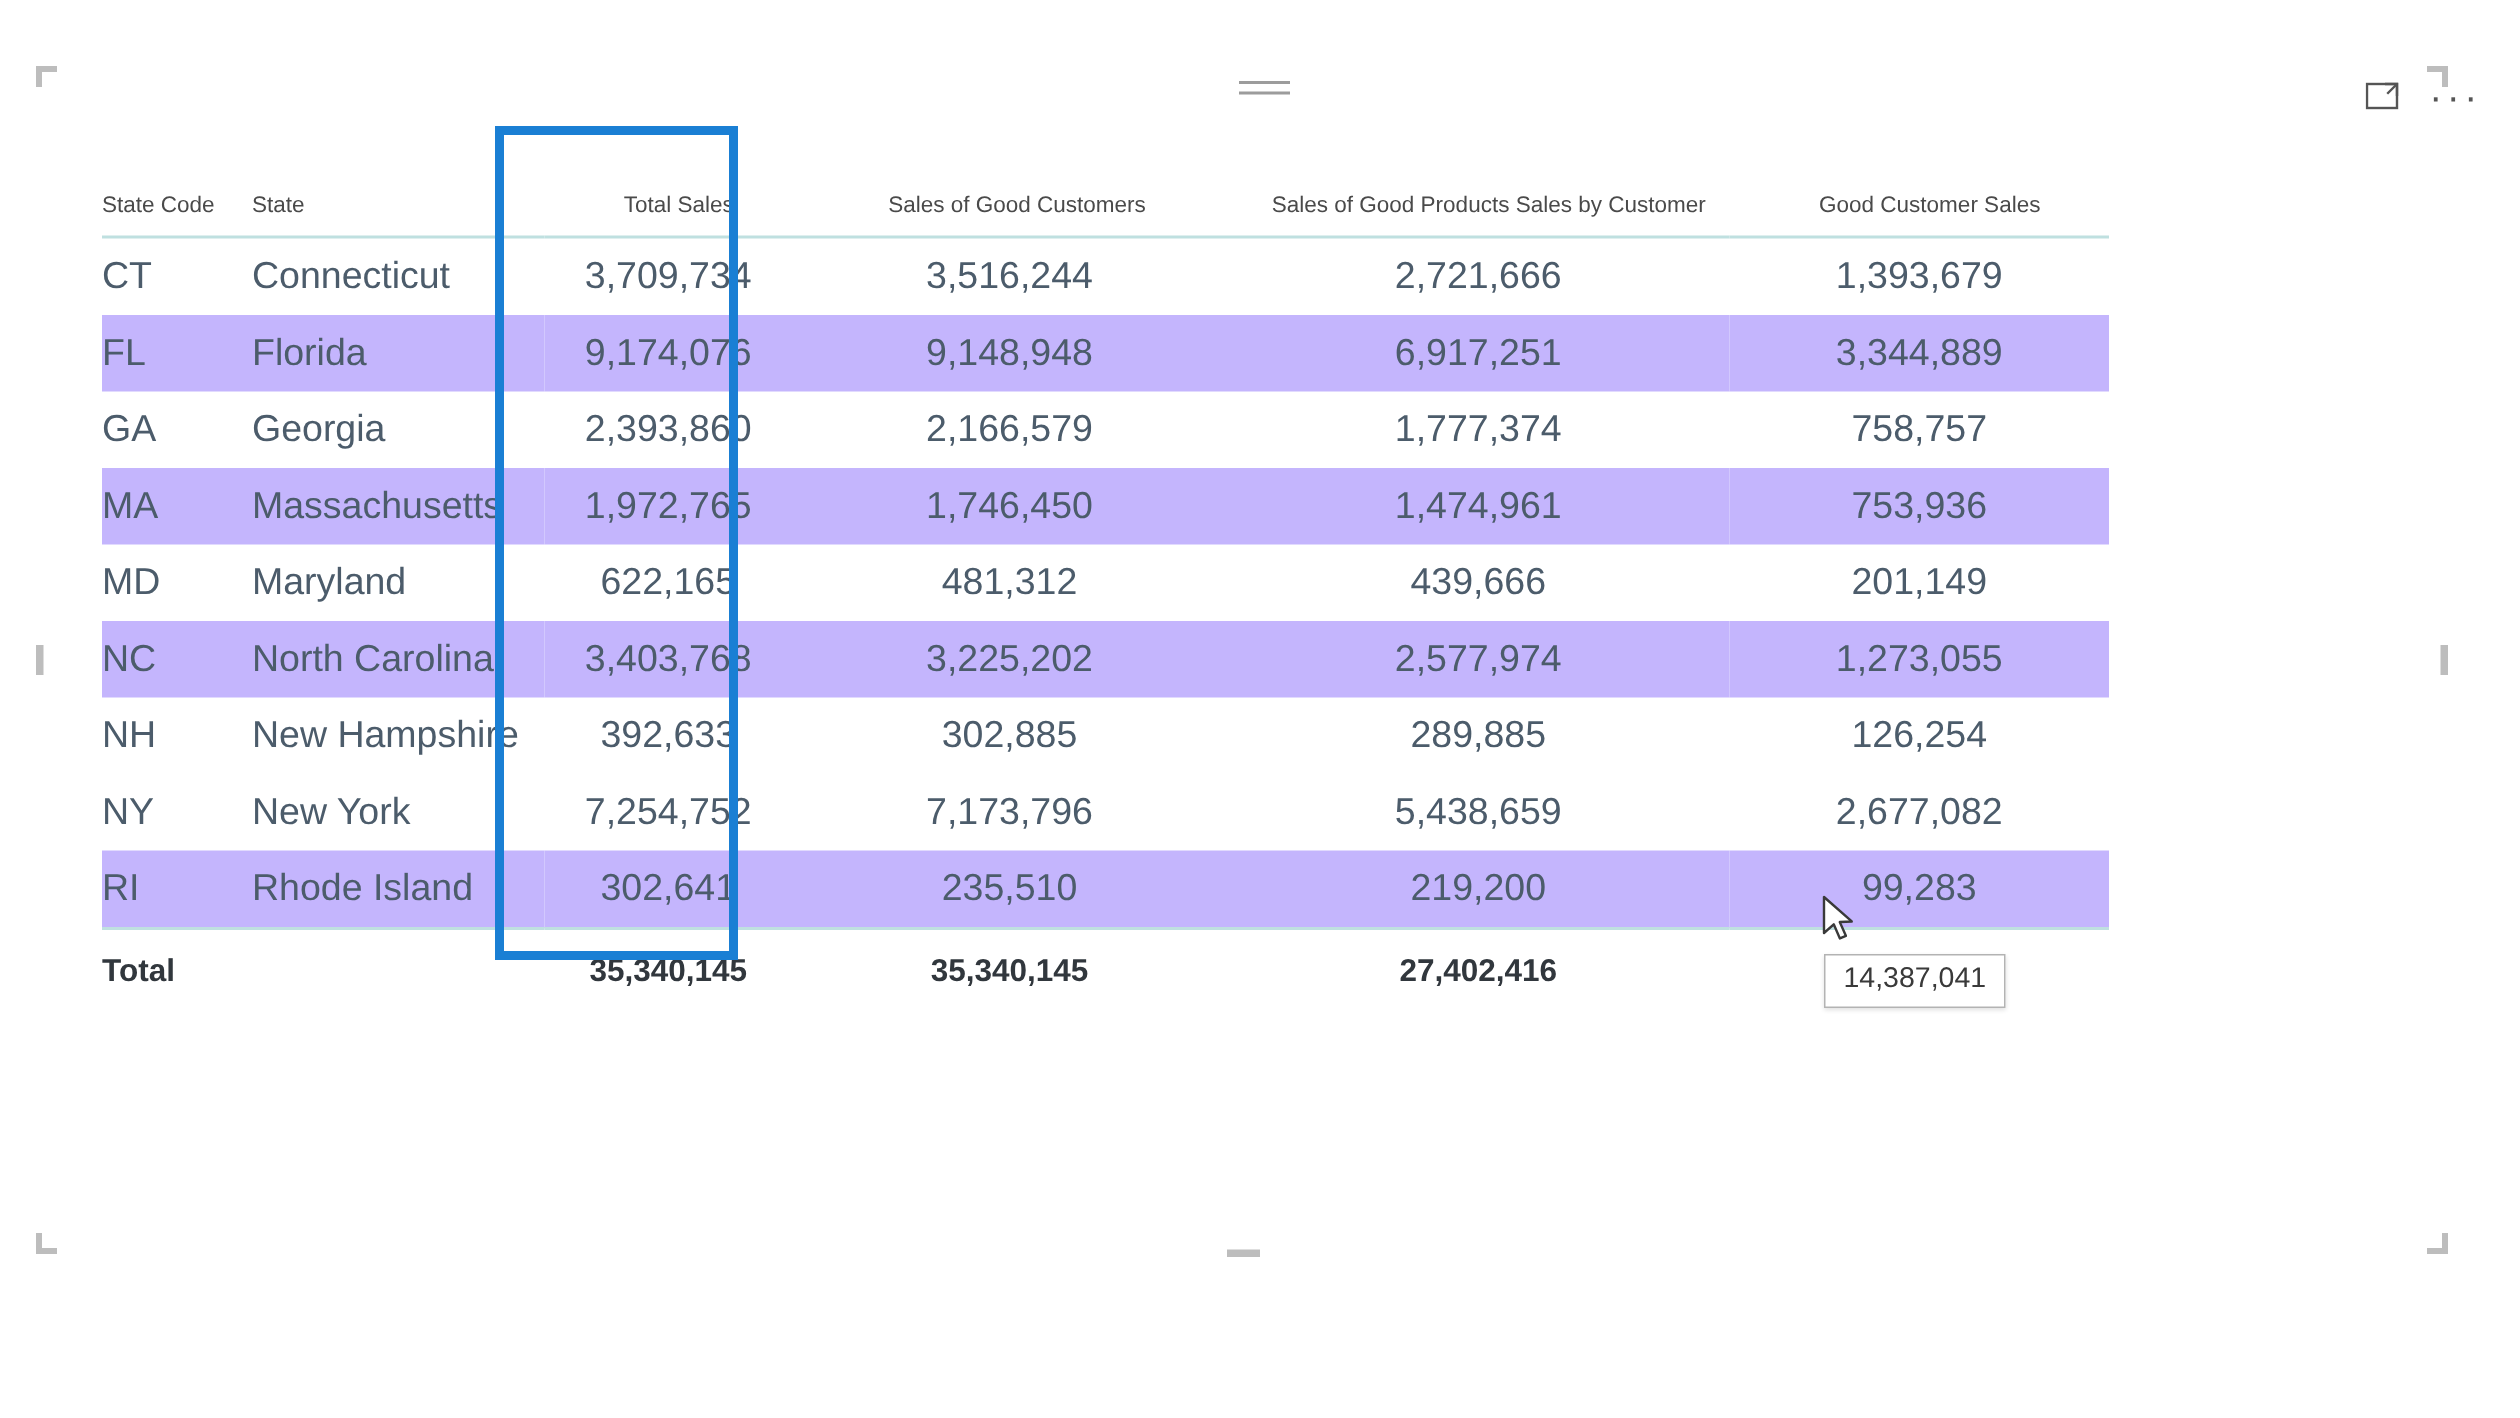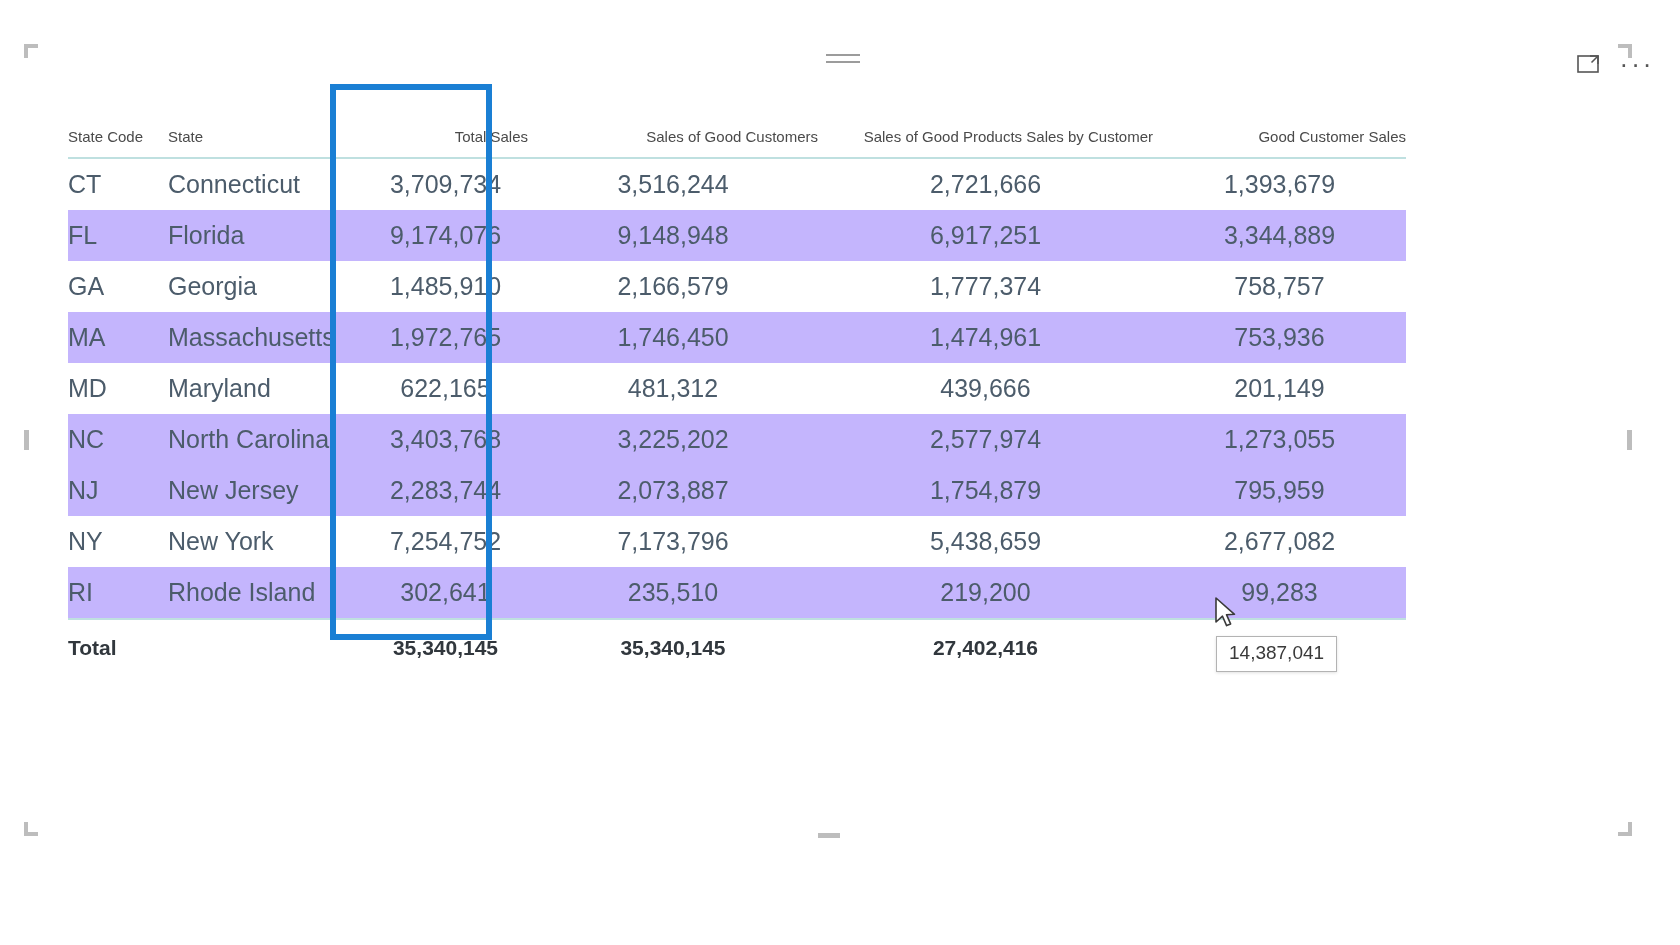--- a/index.html
+++ b/index.html
@@ -110,21 +110,21 @@
     font-weight: normal;
     font-size: 15px;
     color: #4a4a4a;
     padding: 0 0 12px 0;
     vertical-align: bottom;
     border-bottom: 2px solid #bfe0e0;
     white-space: nowrap;
   }
 
   th.h-left  { text-align: left; }
-  th.h-right { text-align: right; margin-top: 15px; }
+  th.h-right { text-align: center; margin-top: 15px; }
 
   col.c-code  { width: 100px; }
   col.c-state { width: 195px; }
   col.c-total { width: 165px; }
   col.c-good  { width: 290px; }
   col.c-prod  { width: 335px; }
   col.c-gcs   { width: 253px; }
 
   table.matrix td {
     font-size: 25px;
@@ -278,21 +278,21 @@
               <td class="cell-code">FL</td>
               <td class="cell-state">Florida</td>
               <td class="num">9,174,076</td>
               <td class="num">9,148,948</td>
               <td class="num">6,917,251</td>
               <td class="num">3,344,889</td>
             </tr>
             <tr>
               <td class="cell-code">GA</td>
               <td class="cell-state">Georgia</td>
-              <td class="num">1,485,910</td>
+              <td class="num">2,393,860</td>
               <td class="num">2,166,579</td>
               <td class="num">1,777,374</td>
               <td class="num">758,757</td>
             </tr>
             <tr class="alt">
               <td class="cell-code">MA</td>
               <td class="cell-state">Massachusetts</td>
               <td class="num">1,972,765</td>
               <td class="num">1,746,450</td>
               <td class="num">1,474,961</td>
@@ -307,27 +307,27 @@
               <td class="num">201,149</td>
             </tr>
             <tr class="alt">
               <td class="cell-code">NC</td>
               <td class="cell-state">North Carolina</td>
               <td class="num">3,403,768</td>
               <td class="num">3,225,202</td>
               <td class="num">2,577,974</td>
               <td class="num">1,273,055</td>
             </tr>
-            <tr class="alt">
-              <td class="cell-code">NJ</td>
-              <td class="cell-state">New Jersey</td>
-              <td class="num">2,283,744</td>
-              <td class="num">2,073,887</td>
-              <td class="num">1,754,879</td>
-              <td class="num">795,959</td>
+            <tr>
+              <td class="cell-code">NH</td>
+              <td class="cell-state">New Hampshire</td>
+              <td class="num">392,633</td>
+              <td class="num">302,885</td>
+              <td class="num">289,885</td>
+              <td class="num">126,254</td>
             </tr>
             <tr>
               <td class="cell-code">NY</td>
               <td class="cell-state">New York</td>
               <td class="num">7,254,752</td>
               <td class="num">7,173,796</td>
               <td class="num">5,438,659</td>
               <td class="num">2,677,082</td>
             </tr>
             <tr class="alt">

